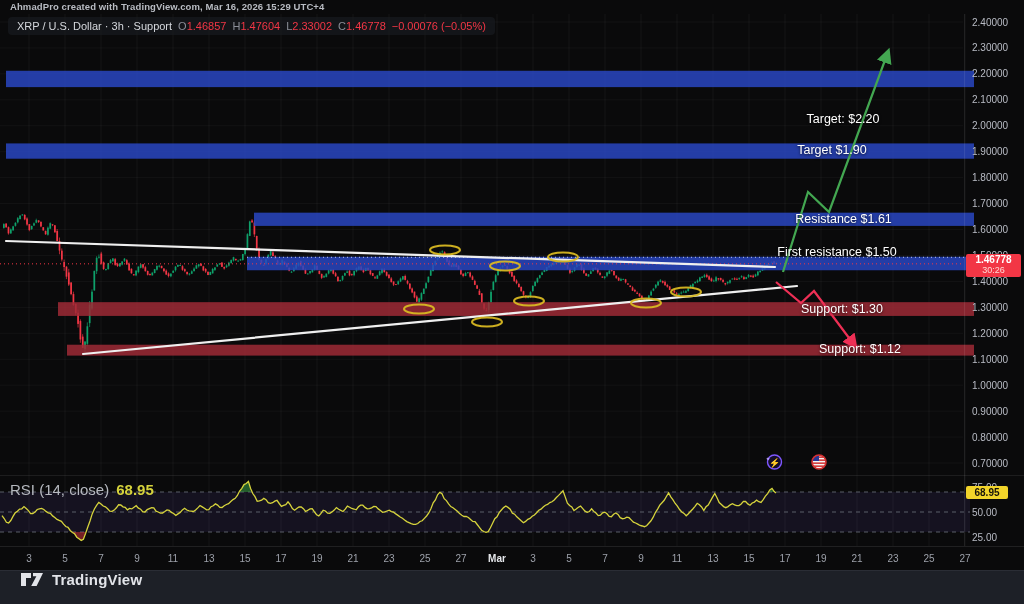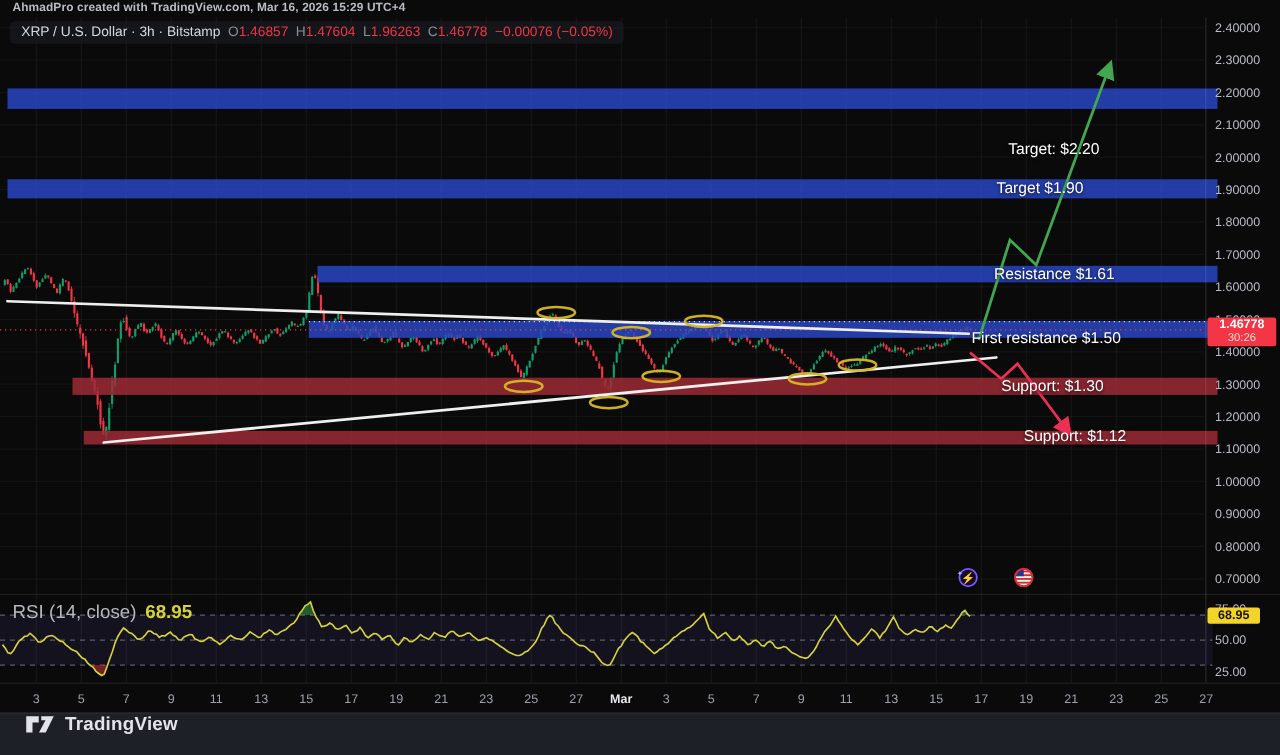--- a/index.html
+++ b/index.html
@@ -847,28 +847,28 @@
         <text x="785" y="562" text-anchor="middle" font-size="10" fill="#9da1aa" font-weight="400">17</text>
         <text x="821" y="562" text-anchor="middle" font-size="10" fill="#9da1aa" font-weight="400">19</text>
         <text x="857" y="562" text-anchor="middle" font-size="10" fill="#9da1aa" font-weight="400">21</text>
         <text x="893" y="562" text-anchor="middle" font-size="10" fill="#9da1aa" font-weight="400">23</text>
         <text x="929" y="562" text-anchor="middle" font-size="10" fill="#9da1aa" font-weight="400">25</text>
         <text x="965" y="562" text-anchor="middle" font-size="10" fill="#9da1aa" font-weight="400">27</text>
       </g>
     </svg>
 
   <div class="legend">
-    <span>XRP / U.S. Dollar · 3h · Bitstamp</span><span class="lab">O</span><span class="val">1.46857</span><span class="lab">H</span><span class="val">1.47604</span><span class="lab">L</span><span class="val">1.96263</span><span class="lab">C</span><span class="val">1.46778</span><span class="chg">−0.00076 (−0.05%)</span>
+    <span>XRP / U.S. Dollar · 3h · Support</span><span class="lab">O</span><span class="val">1.46857</span><span class="lab">H</span><span class="val">1.47604</span><span class="lab">L</span><span class="val">2.33002</span><span class="lab">C</span><span class="val">1.46778</span><span class="chg">−0.00076 (−0.05%)</span>
   </div>
 
   <div id="zone-labels">
       <div class="zone-label" style="left: 843px; top: 79px; margin-top: 40px;">Target: $2.20</div>
       <div class="zone-label" style="left: 832px; top: 150px;">Target $1.90</div>
       <div class="zone-label" style="left: 832px; top: 219px; padding-left: 23px;">Resistance $1.61</div>
-      <div class="zone-label" style="left: 837px; top: 270px;">First resistance $1.50</div>
+      <div class="zone-label" style="left: 837px; top: 252px;">First resistance $1.50</div>
       <div class="zone-label" style="left: 842px; top: 309px;">Support: $1.30</div>
       <div class="zone-label" style="left: 860px; top: 349px;">Support: $1.12</div>
     </div>
 
   <div class="rsi-legend">
     <span>RSI (14, close)</span><span class="rv">68.95</span>
   </div>
 
   <div class="price-badge">
     <div class="p">1.46778</div>

